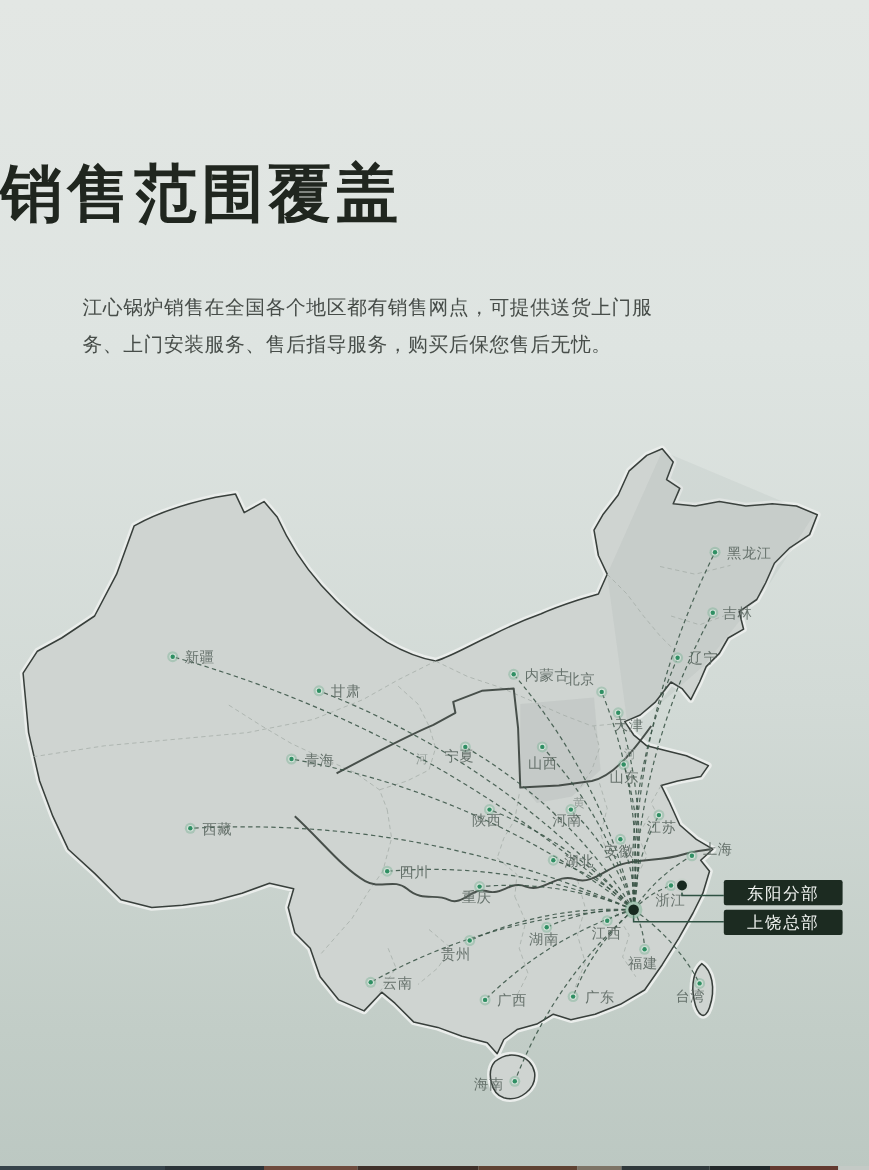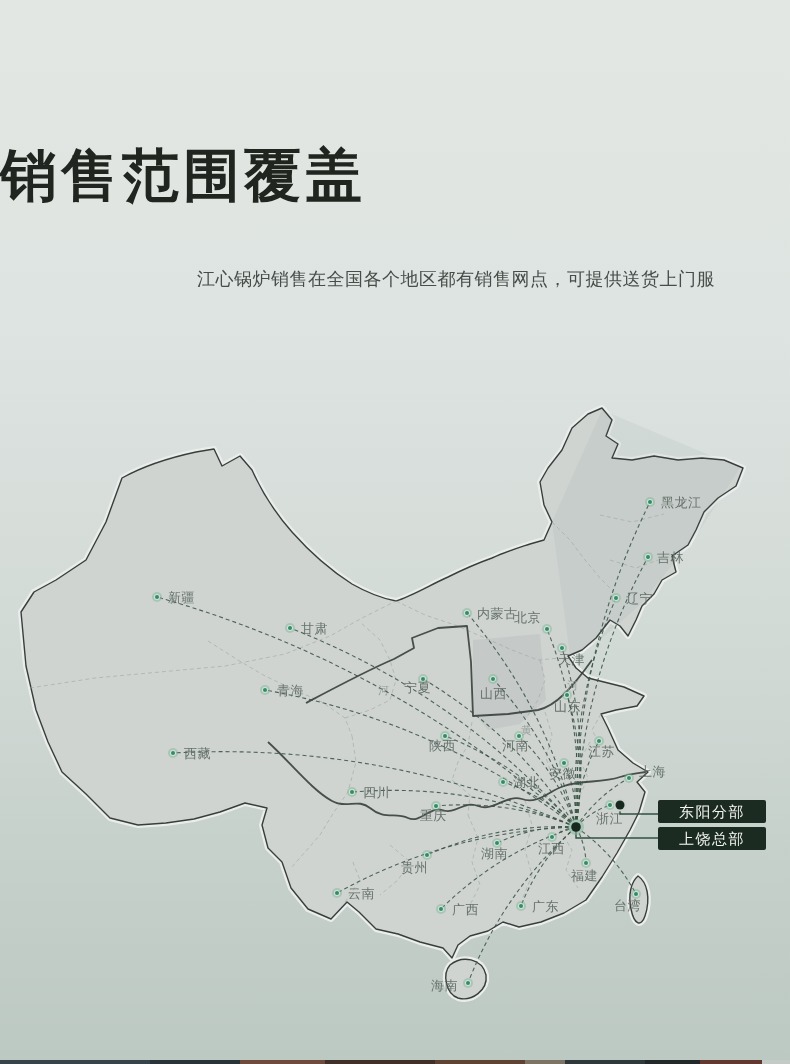--- a/index.html
+++ b/index.html
@@ -8,37 +8,38 @@
     font-family:"Liberation Sans",sans-serif;
     background:linear-gradient(180deg,#e3e7e4 0%,#dee4e1 30%,#d2dad6 60%,#c2cdc7 88%,#bcc8c2 100%);
   }
   .title{
     position:absolute;top:138px;left:0;width:100%;
     text-align:left;font-size:57px;font-weight:600;letter-spacing:4px;
     color:#20261f;
   }
   .intro{
     position:absolute;top:262px;left:50%;transform:translateX(-50%);
-    width:640px;text-align:right;color:#474d49;
+    width:640px;text-align:left;color:#474d49;
     font-size:18px;line-height:34px;letter-spacing:.5px;
   }
   svg.map{position:absolute;left:0;top:0;}
   .prov-label{font-size:13px;fill:#5e6a64;opacity:.92;letter-spacing:.5px;}
   .river-label{font-size:11px;fill:#8d9792;opacity:.85;}
   .callout-text{font-size:15px;fill:#f2f5f2;font-weight:500;letter-spacing:1.5px;}
   .bottom-strip{position:absolute;left:0;bottom:0;height:4px;width:790px;display:flex;}
   .bottom-strip div{height:100%;}
 </style>
 </head>
 <body>
 
 <div class="title">销售范围覆盖</div>
 
 <div class="intro">
   <div>江心锅炉销售在全国各个地区都有销售网点，可提供送货上门服</div>
+  <div>务、上门安装服务、售后指导服务，购买后保您售后无忧。</div>
 </div>
 
 <svg class="map" width="790" height="1064" viewBox="0 0 790 1064">
     <path d="M 122,478 C 140,468 168,458 196,452 L 214,449 L 222,466 L 240,456 L 252,470 C 262,492 276,514 292,532 C 308,550 330,570 352,584 C 366,592 380,598 396,601 C 412,596 430,585 448,577 C 462,570 478,563 492,558 C 505,552 518,548 530,544 L 544,540 L 552,522 L 544,505 L 540,482 L 548,468 L 562,450 L 572,428 L 588,414 L 602,408 L 612,420 L 606,436 L 618,444 L 612,458 L 632,460 L 654,456 L 678,460 L 702,458 L 724,460 L 743,468 L 736,486 L 718,498 L 704,512 L 696,530 L 688,545 L 672,556 L 676,572 L 662,580 L 654,594 L 642,606 L 636,620 L 628,636 L 620,626 L 610,620 L 596,638 L 582,650 L 568,656 L 576,668 L 588,678 L 604,682 L 624,687 L 644,696 L 637,706 L 616,710 L 601,714 L 608,728 L 618,750 L 633,763 L 648,772 L 637,782 L 645,792 L 639,812 L 630,830 L 617,853 L 602,877 L 586,900 L 564,913 L 541,922 L 519,927 L 503,922 L 488,931 L 470,936 L 458,945 L 452,958 L 443,948 L 420,942 L 398,934 L 376,929 L 359,912 L 347,902 L 331,919 L 308,909 L 291,888 L 282,862 L 268,848 L 262,825 L 267,808 L 245,803 L 220,812 L 194,819 L 166,823 L 138,825 L 110,818 L 86,794 L 62,772 L 48,742 L 36,710 L 26,666 L 21,612 L 34,592 L 56,580 L 86,560 L 106,522 Z" fill="none" stroke="#eaedeb" stroke-width="6" stroke-linejoin="round"></path>
     <path d="M 638,876 C 647,882 651,898 645,916 C 641,928 634,924 631,909 C 628,895 631,882 638,876 Z" fill="none" stroke="#eaedeb" stroke-width="6" stroke-linejoin="round"></path>
     <path d="M 450,965 C 462,955 482,958 486,975 C 488,990 472,1002 458,998 C 446,994 442,974 450,965 Z" fill="none" stroke="#eaedeb" stroke-width="6" stroke-linejoin="round"></path>
     <path d="M 122,478 C 140,468 168,458 196,452 L 214,449 L 222,466 L 240,456 L 252,470 C 262,492 276,514 292,532 C 308,550 330,570 352,584 C 366,592 380,598 396,601 C 412,596 430,585 448,577 C 462,570 478,563 492,558 C 505,552 518,548 530,544 L 544,540 L 552,522 L 544,505 L 540,482 L 548,468 L 562,450 L 572,428 L 588,414 L 602,408 L 612,420 L 606,436 L 618,444 L 612,458 L 632,460 L 654,456 L 678,460 L 702,458 L 724,460 L 743,468 L 736,486 L 718,498 L 704,512 L 696,530 L 688,545 L 672,556 L 676,572 L 662,580 L 654,594 L 642,606 L 636,620 L 628,636 L 620,626 L 610,620 L 596,638 L 582,650 L 568,656 L 576,668 L 588,678 L 604,682 L 624,687 L 644,696 L 637,706 L 616,710 L 601,714 L 608,728 L 618,750 L 633,763 L 648,772 L 637,782 L 645,792 L 639,812 L 630,830 L 617,853 L 602,877 L 586,900 L 564,913 L 541,922 L 519,927 L 503,922 L 488,931 L 470,936 L 458,945 L 452,958 L 443,948 L 420,942 L 398,934 L 376,929 L 359,912 L 347,902 L 331,919 L 308,909 L 291,888 L 282,862 L 268,848 L 262,825 L 267,808 L 245,803 L 220,812 L 194,819 L 166,823 L 138,825 L 110,818 L 86,794 L 62,772 L 48,742 L 36,710 L 26,666 L 21,612 L 34,592 L 56,580 L 86,560 L 106,522 Z" fill="#cfd4d1" stroke="#383f3b" stroke-width="1.4" stroke-linejoin="round"></path>
     <path d="M 638,876 C 647,882 651,898 645,916 C 641,928 634,924 631,909 C 628,895 631,882 638,876 Z" fill="#cfd4d1" stroke="#383f3b" stroke-width="1.4" stroke-linejoin="round"></path>
     <path d="M 450,965 C 462,955 482,958 486,975 C 488,990 472,1002 458,998 C 446,994 442,974 450,965 Z" fill="#cfd4d1" stroke="#383f3b" stroke-width="1.4" stroke-linejoin="round"></path>
     <path d="M 552,522 L 602,410 L 740,468 L 700,530 L 660,580 L 640,605 L 600,640 L 570,655 Z" fill="rgba(105,115,110,0.07)"></path>

